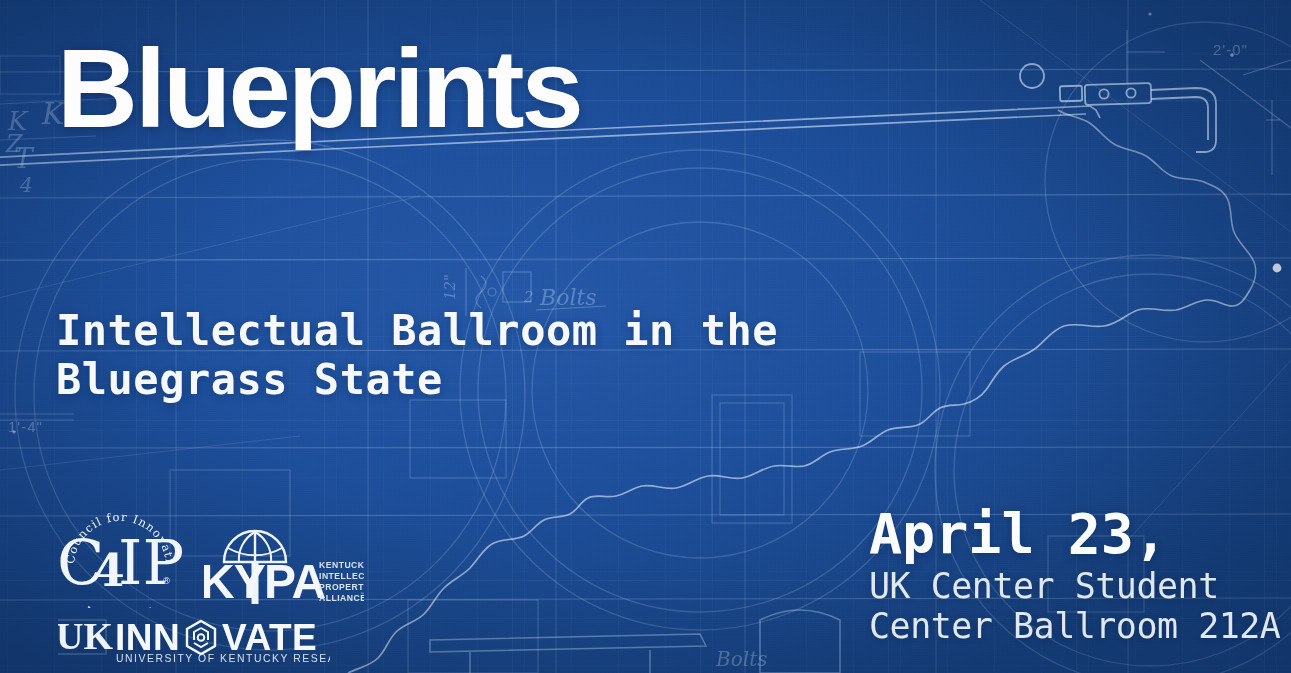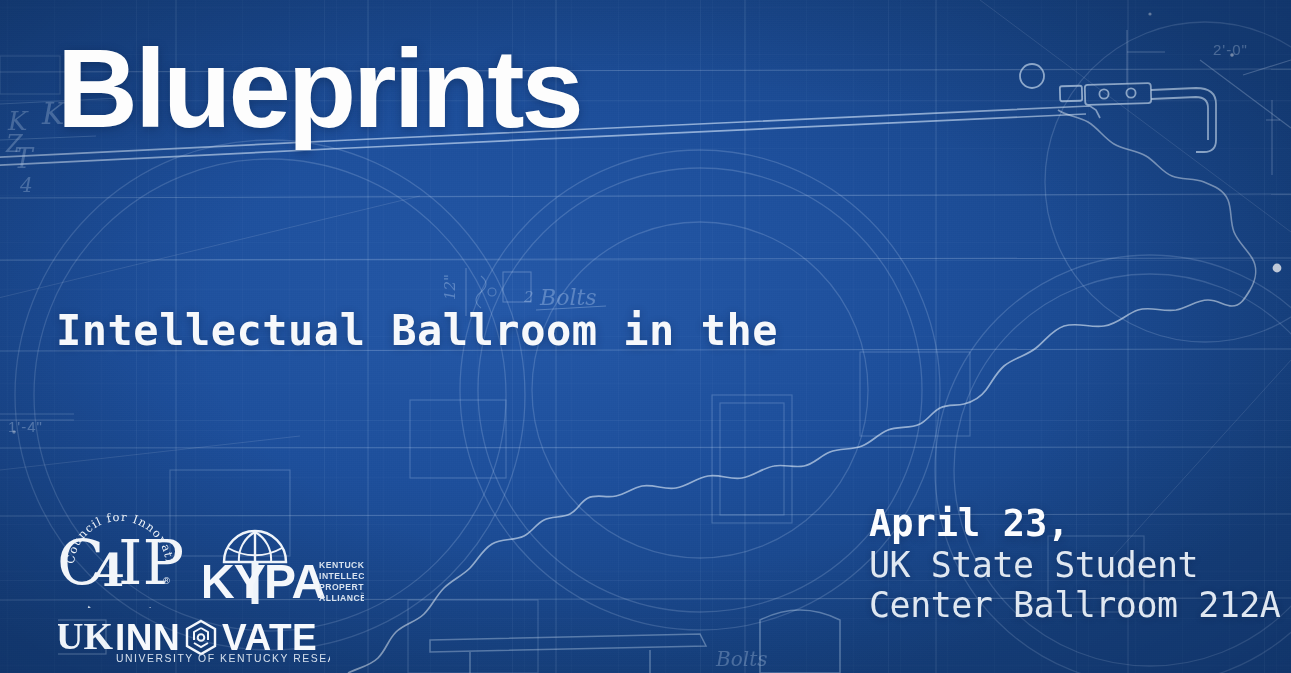--- a/index.html
+++ b/index.html
@@ -106,21 +106,21 @@
 
   
   .details-block {
     position:absolute;
     left:869px; top:503px;
     width:410px;
   }
   .detail-strong {
     font-family:"DejaVu Sans Mono", monospace;
     font-weight:bold;
-    font-size:37px;
+    font-size:55px;
     line-height:1.16;
     letter-spacing:0px;
     color:#fbfcfe;
     white-space:nowrap;
     text-shadow:0 2px 8px rgba(4,24,60,.34);
   }
   .detail-light {
     font-family:"DejaVu Sans Mono", monospace;
     font-weight:normal;
     font-size:35px;
@@ -332,25 +332,26 @@
 
   <div class="bg-grain"></div>
   <div class="bg-vignette"></div>
 
   <div class="title-block">
     <div class="title-line">Blueprints</div>
   </div>
 
   <div class="subtitle-block">
     <div class="subtitle-line">Intellectual Ballroom in the</div>
+    <div class="subtitle-line">Bluegrass State</div>
   </div>
 
   <div class="details-block">
     <div class="detail-strong">April 23,</div>
-    <div class="detail-light">UK State Student</div>
+    <div class="detail-light">UK Center Student</div>
     <div class="detail-light">Center Ballroom 212A</div>
   </div>
 
   <div class="logos">
 
     <div class="logo-row-top">
 
       <div class="logo-c4ip">
         <svg class="logo-svg" width="130" height="96" viewBox="0 0 130 96">
           <defs>

